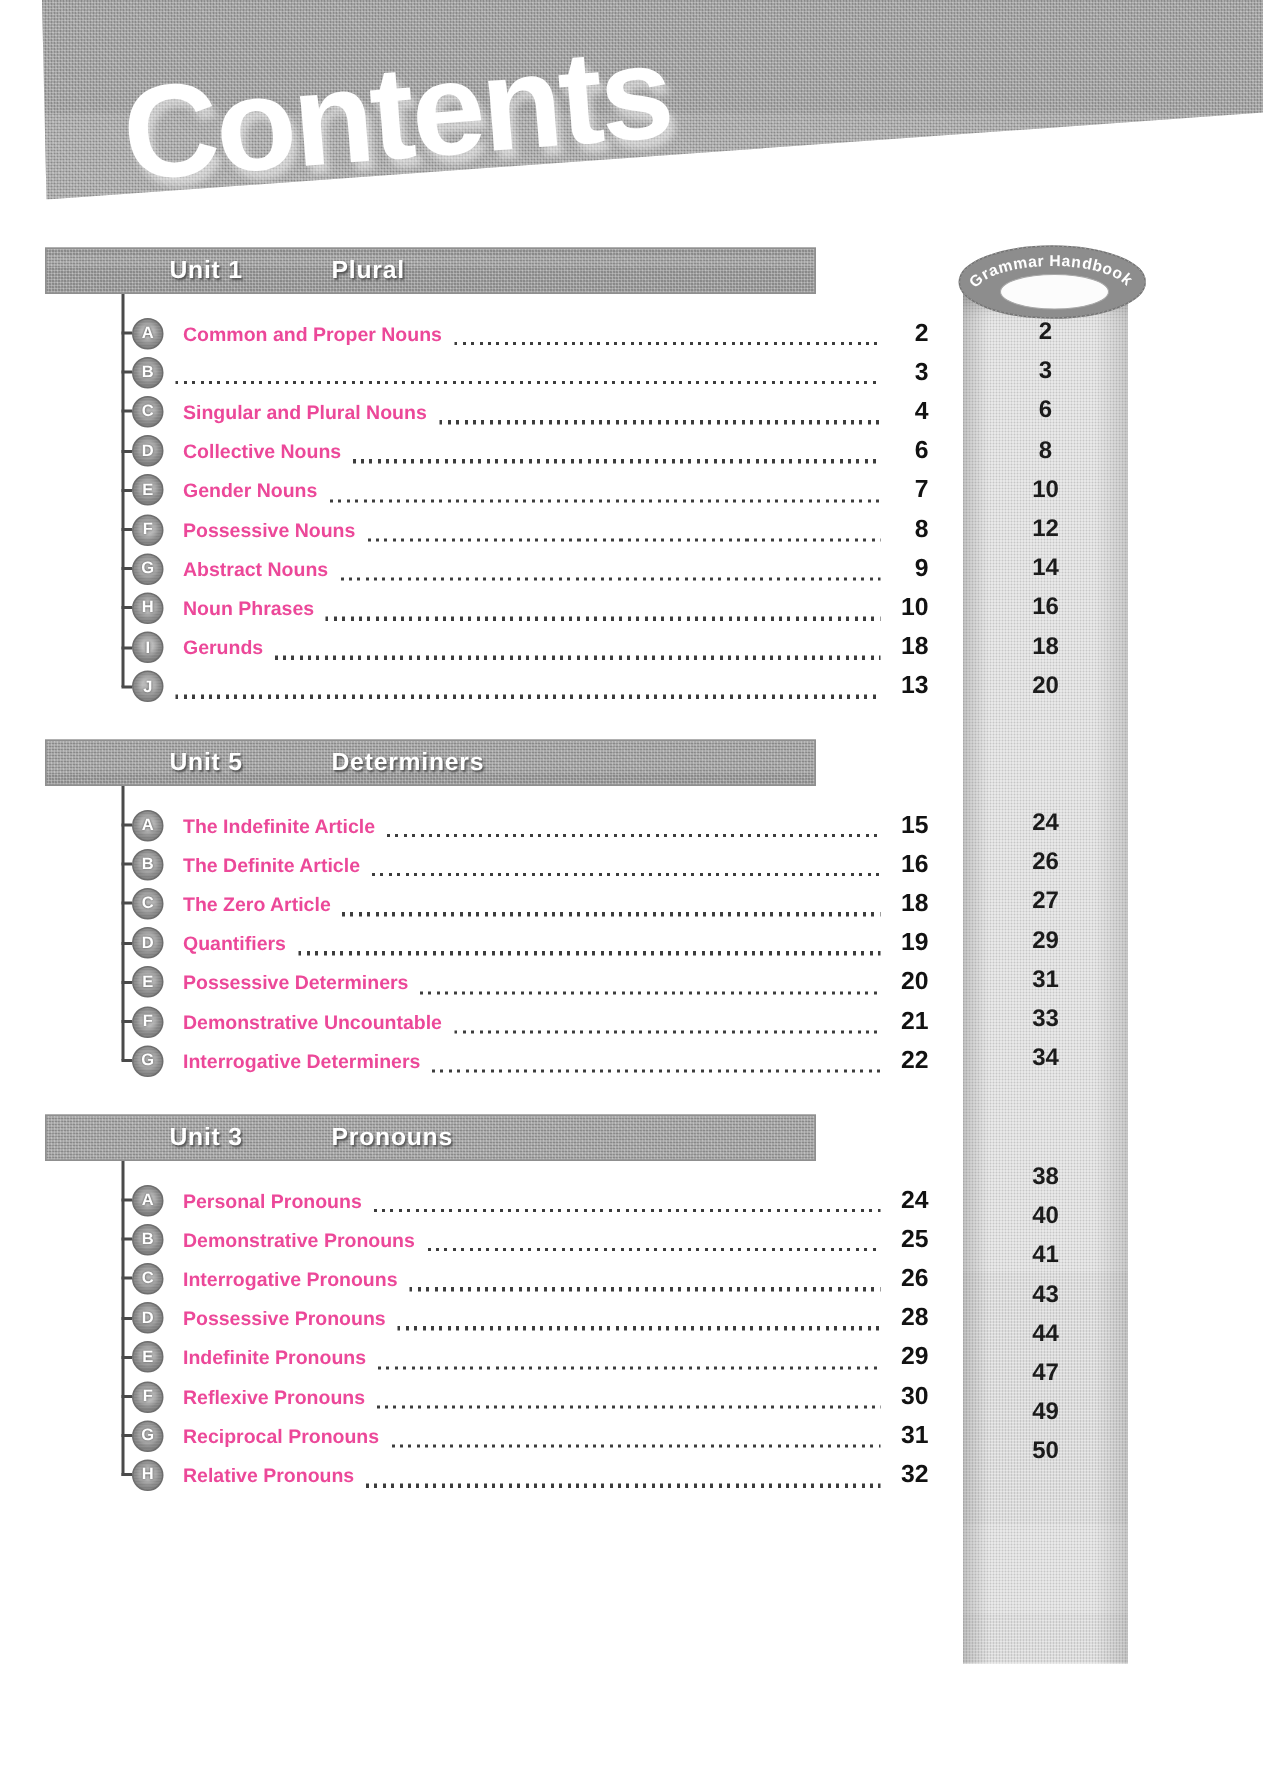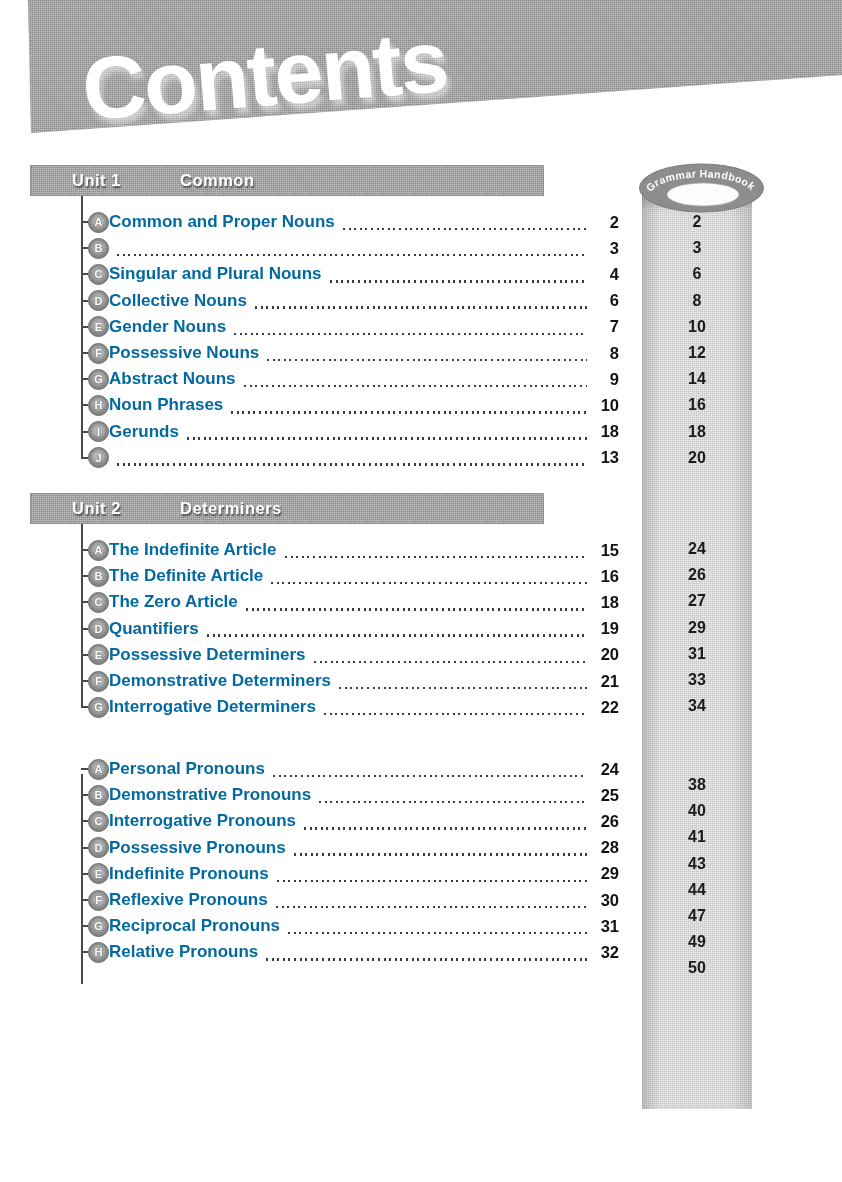--- a/index.html
+++ b/index.html
@@ -26,21 +26,21 @@
     font-size:88px;font-weight:bold;letter-spacing:-2px;line-height:88px;
     color:#ffffff;transform:rotate(-4.6deg);transform-origin:0 100%;
     text-shadow:3px 6px 5px rgba(255,255,255,.45);
     white-space:nowrap;
   }
   
   .unit{position:absolute;left:30px;width:600px;}
   #unit1{top:165px} #unit2{top:493px} #unit3{top:743px}
   .unit-bar{
     width:514px;height:31px;box-sizing:border-box;
-    display:flex;align-items:center;padding-left:41px;
+    display:flex;align-items:center;padding-left:82px;
     border:1px solid #8f8f8f;
   }
   .unit-name,.unit-topic{
     font-size:16.5px;font-weight:bold;color:#ffffff;letter-spacing:.5px;
     text-shadow:1px 1.5px 1.5px rgba(70,70,70,.9);white-space:nowrap;
   }
   .unit-name{display:inline-block;min-width:108px;}
   .vline{position:absolute;left:51px;top:31px;width:2px;background:#4a4a4a;}
   .rows{position:relative;margin:13px 0 0 51px;width:538px;}
   .row{height:26.2px;display:flex;align-items:center;}
@@ -49,21 +49,21 @@
     width:21px;height:21px;flex:none;border-radius:50%;box-sizing:border-box;
     display:flex;align-items:center;justify-content:center;
     font-size:11px;font-weight:bold;color:#ffffff;
     background-color:#8f8f8f;
     background-image:
       radial-gradient(circle at 50% 45%, rgba(190,190,190,.9) 0 26%, rgba(130,130,130,.55) 55%, rgba(90,90,90,.75) 100%),
       repeating-linear-gradient(0deg, rgba(255,255,255,.2) 0 1px, transparent 1px 2px);
     border:1.5px solid #6d6d6d;
     text-shadow:0 0 2px rgba(40,40,40,.8);
   }
-  .title{font-size:17px;font-weight:bold;color:#0369a1;white-space:nowrap;}
+  .title{margin-left:13px;font-size:13px;font-weight:bold;color:#ec4899;white-space:nowrap;}
   .leader{
     flex:1;height:2.4px;margin:0 6px 5px 8px;align-self:flex-end;
     background:repeating-linear-gradient(90deg,#3c3c3c 0 2px,transparent 2px 5.6px);
   }
   .pg{min-width:26px;text-align:right;font-size:16.5px;font-weight:bold;color:#121212;}
   
   .cylinder{position:absolute;left:638px;top:163px;width:127px;height:946px;}
   .cyl-body{
     position:absolute;left:4px;top:32px;width:110px;height:914px;
     background-color:#dcdcdc;
@@ -83,21 +83,21 @@
 </style>
 </head>
 <body>
 
 <div class="banner tex"></div>
 <div class="banner-title">Contents</div>
 
 <div class="unit" id="unit1">
   <div class="unit-bar tex">
     <span class="unit-name">Unit 1</span>
-    <span class="unit-topic">Common</span>
+    <span class="unit-topic">Plural</span>
   </div>
   <div class="vline" style="height:262px"></div>
   <div class="rows">
     <div class="row">
         <span class="stub"></span>
         <span class="badge">A</span>
         <span class="title">Common and Proper Nouns</span>
         <span class="leader"></span>
         <span class="pg">2</span>
       </div>
@@ -160,21 +160,21 @@
         <span class="stub"></span>
         <span class="badge">J</span>
         <span class="leader"></span>
         <span class="pg">13</span>
       </div>
   </div>
 </div>
 
 <div class="unit" id="unit2">
   <div class="unit-bar tex">
-    <span class="unit-name">Unit 2</span>
+    <span class="unit-name">Unit 5</span>
     <span class="unit-topic">Determiners</span>
   </div>
   <div class="vline" style="height:183px"></div>
   <div class="rows">
     <div class="row">
         <span class="stub"></span>
         <span class="badge">A</span>
         <span class="title">The Indefinite Article</span>
         <span class="leader"></span>
         <span class="pg">15</span>
@@ -203,35 +203,39 @@
     <div class="row">
         <span class="stub"></span>
         <span class="badge">E</span>
         <span class="title">Possessive Determiners</span>
         <span class="leader"></span>
         <span class="pg">20</span>
       </div>
     <div class="row">
         <span class="stub"></span>
         <span class="badge">F</span>
-        <span class="title">Demonstrative Determiners</span>
+        <span class="title">Demonstrative Uncountable</span>
         <span class="leader"></span>
         <span class="pg">21</span>
       </div>
     <div class="row">
         <span class="stub"></span>
         <span class="badge">G</span>
         <span class="title">Interrogative Determiners</span>
         <span class="leader"></span>
         <span class="pg">22</span>
       </div>
   </div>
 </div>
 
 <div class="unit" id="unit3">
+  <div class="unit-bar tex">
+    <span class="unit-name">Unit 3</span>
+    <span class="unit-topic">Pronouns</span>
+  </div>
   <div class="vline" style="height:210px"></div>
   <div class="rows">
     <div class="row">
         <span class="stub"></span>
         <span class="badge">A</span>
         <span class="title">Personal Pronouns</span>
         <span class="leader"></span>
         <span class="pg">24</span>
       </div>
     <div class="row">

